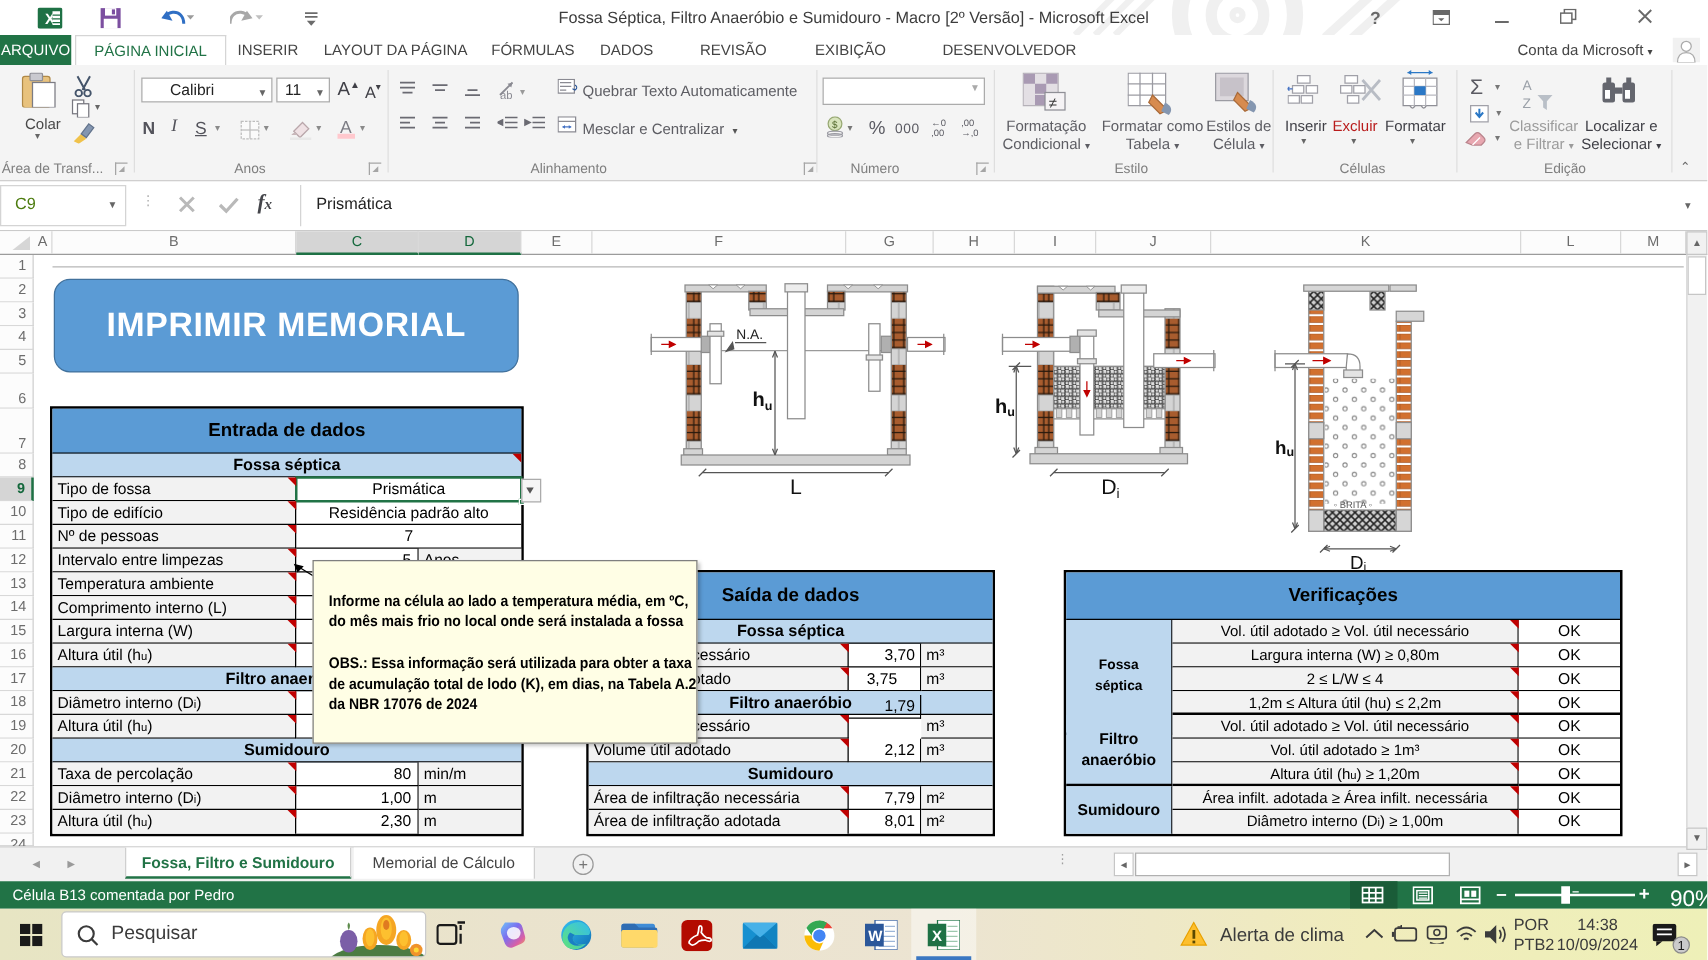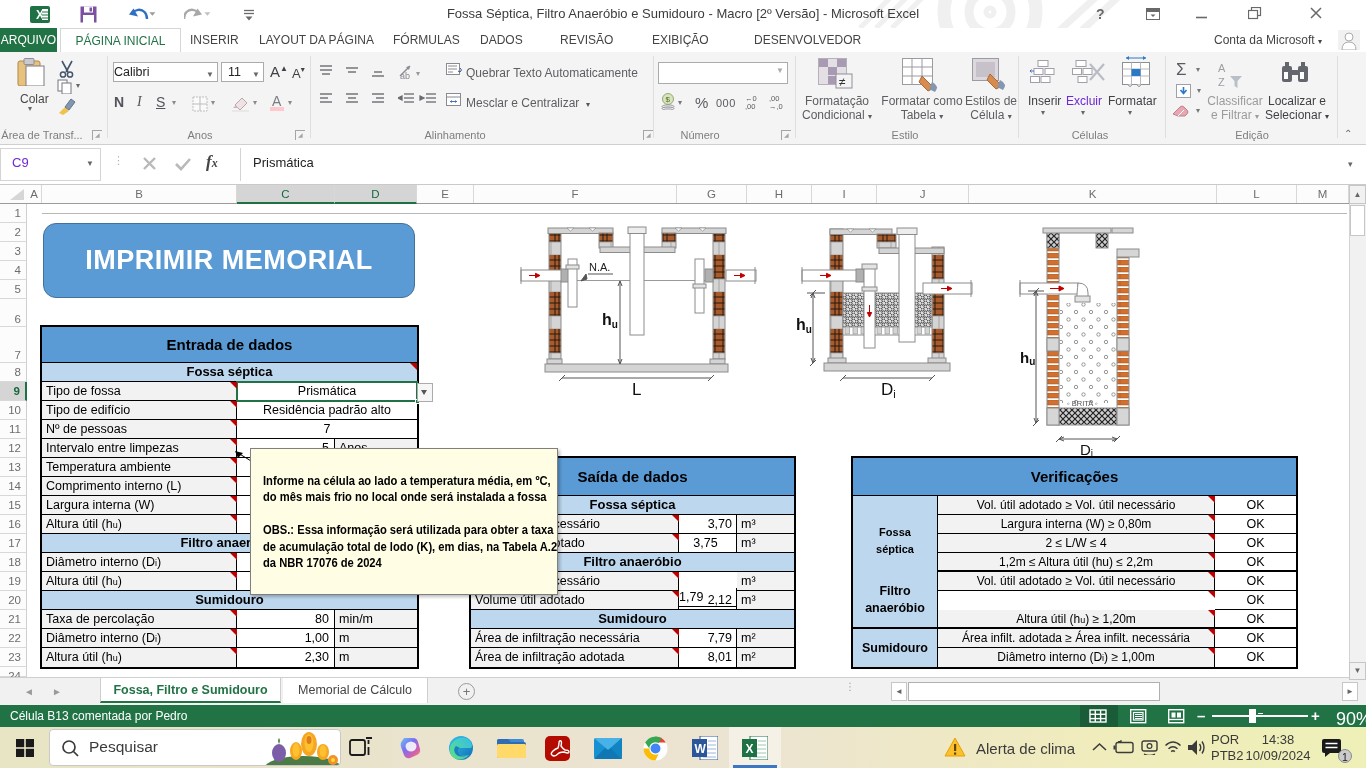--- a/index.html
+++ b/index.html
@@ -151,21 +151,21 @@
       <rect x="5" y="4" width="9" height="11" fill="#fff" stroke="#77777f"></rect>
     </svg>
     <div class="ribtext" style="left:76px;top:29px;font-size:8px;color:#666">▾</div>
     <svg class="abs" style="left:57px;top:45px" width="20" height="18" viewBox="0 0 20 18">
       <path d="M2 16 L8 10 L12 14 L6 18 Z" fill="#f0c24b"></path>
       <path d="M8 10 L14 2 L18 5 L12 13 Z" fill="#8496b0" stroke="#62738c"></path>
     </svg>
     <div class="glabel" style="left:-58px;top:77px;">Área de Transf...</div>
     <div class="launch" style="left:92px"></div>
 
-    <div class="combo" style="left:113px;top:10px;width:105px;height:20px;line-height:18px;padding-left:0">Calibri<span class="cdown">▼</span></div>
+    <div class="combo" style="left:113px;top:10px;width:105px;height:20px;line-height:18px;padding-left:22px">Calibri<span class="cdown">▼</span></div>
     <div class="combo" style="left:221px;top:10px;width:43px;height:20px;line-height:18px;padding-left:6px">11<span class="cdown">▼</span></div>
     <div class="ribtext" style="left:270px;top:11px;font-size:15px;color:#3f3f46">A<span style="font-size:8px;vertical-align:6px">▲</span></div>
     <div class="ribtext" style="left:292px;top:13px;font-size:13px;color:#3f3f46">A<span style="font-size:8px;vertical-align:6px">▾</span></div>
     <div class="ribtext" style="left:114px;top:42px;font-size:14px;font-weight:bold;color:#53535b">N</div>
     <div class="ribtext" style="left:137px;top:42px;font-size:14px;font-style:italic;font-family:'Liberation Serif',serif;color:#53535b">I</div>
     <div class="ribtext" style="left:156px;top:42px;font-size:14px;text-decoration:underline;color:#53535b">S</div>
     <div class="ribtext" style="left:172px;top:46px;font-size:8px;color:#8a8a8a">▾</div>
     <svg class="abs" style="left:192px;top:44px" width="16" height="16">
         <rect x="1" y="1" width="14" height="14" fill="#fafafa" stroke="#bdbdbd" stroke-dasharray="2 1"></rect>
         <line x1="1" y1="8" x2="15" y2="8" stroke="#bdbdbd"></line>
@@ -326,21 +326,21 @@
     <div class="ribtext" style="left:1041px;top:56px;font-size:8px;color:#666">▾</div>
     <svg class="abs" style="left:1072px;top:8px" width="34" height="26" viewBox="0 0 34 26">
       <g fill="#fff" stroke="#a0a0a8">
           <rect x="4" y="0.5" width="10" height="6"></rect>
           <rect x="0.5" y="8.5" width="9" height="6"></rect>
           <rect x="11" y="8.5" width="9" height="6"></rect>
           <rect x="6" y="16.5" width="9" height="6"></rect>
         </g>
       <path d="M18 4 L32 20 M32 4 L18 20" stroke="#b8bcc4" stroke-width="2.2"></path>
     </svg>
-    <div class="ribtext" style="left:1066px;top:42px;color:#6d28d9">Excluir</div>
+    <div class="ribtext" style="left:1066px;top:42px;color:#b91c1c">Excluir</div>
     <div class="ribtext" style="left:1081px;top:56px;font-size:8px;color:#666">▾</div>
     <svg class="abs" style="left:1118px;top:4px" width="36" height="32" viewBox="0 0 36 32">
       <path d="M8 2 l20 0 m-20 -0" stroke="#2b78c6" fill="none"></path>
       <path d="M8 2 l3 -2 v4 Z M28 2 l-3 -2 v4 Z" fill="#2b78c6"></path>
       <g fill="#fff" stroke="#8f8f96">
           <rect x="4.5" y="6.5" width="27" height="22"></rect>
         </g>
       <g stroke="#b8b8bf">
           <line x1="4.5" y1="13" x2="31.5" y2="13"></line>
           <line x1="4.5" y1="20" x2="31.5" y2="20"></line>
@@ -384,21 +384,21 @@
           <rect x="4" y="12" width="4" height="7"></rect>
           <rect x="20" y="12" width="4" height="7"></rect>
         </g>
     </svg>
     <div class="ribtext" style="left:1264px;top:42px;width:66px;text-align:center;color:#3f3f46">Localizar e<br>Selecionar <span style="font-size:8px">▾</span></div>
     <div class="glabel" style="left:1152px;top:77px">Edição</div>
     <div class="ribtext" style="left:1344px;top:76px;font-size:10px;color:#666">⌃</div>
   </div>
   <div id="fbar" class="abs">
     <div class="abs" style="left:0;top:2px;width:101px;height:33px;border:1px solid #d4d4d4;background:#fff"></div>
-    <div class="abs" style="left:12px;top:9px;font-size:13px;color:#6d28d9">C9</div>
+    <div class="abs" style="left:12px;top:9px;font-size:13px;color:#4d7c0f">C9</div>
     <div class="abs" style="left:86px;top:13px;font-size:8px;color:#666">▼</div>
     <div class="abs" style="left:113px;top:8px;color:#b0b0b0;font-size:11px;letter-spacing:-1px">⋮</div>
     <svg class="abs" style="left:142px;top:10px" width="16" height="16">
         <path d="M2 2 L13 13 M13 2 L2 13" stroke="#b9b9b9" stroke-width="2.4"></path>
       </svg>
     <svg class="abs" style="left:174px;top:10px" width="18" height="16">
         <path d="M2 8 L7 13 L16 3" stroke="#b9b9b9" stroke-width="2.6" fill="none"></path>
       </svg>
     <div class="abs" style="left:206px;top:6px;font-size:17px;font-style:italic;font-family:'Liberation Serif',serif;color:#44454a;font-weight:bold">f<span style="font-size:12px">x</span></div>
     <div class="abs" style="left:240px;top:2px;width:1px;height:33px;background:#d4d4d4"></div>
@@ -503,21 +503,21 @@
     <div class="cell" style="left:471px;top:254px;width:323px;height:38px;background:#5b9bd5;border-bottom:1px solid #000;font-weight:bold;font-size:15px;text-align:center;line-height:38px">Saída de dados</div>
     <div class="cell tblband" style="left:471px;top:292px;width:323px;height:19px;border-bottom:1px solid #000;font-size:13px;line-height:18px">Fossa séptica</div>
     <div class="cell tbllabel" style="left:471px;top:311px;width:208px;height:19px;border-right:1px solid #000;border-bottom:1px solid #000;line-height:18px;padding-left:4px">Volume útil necessário</div>
     <div class="cell" style="left:679px;top:311px;width:58px;height:19px;border-right:1px solid #000;border-bottom:1px solid #000;text-align:right;line-height:18px;padding-right:4px">3,70</div>
     <div class="cell tbllabel" style="left:737px;top:311px;width:57px;height:19px;border-bottom:1px solid #000;line-height:18px;padding-left:4px">m³</div>
     <div class="cell tbllabel" style="left:471px;top:330px;width:208px;height:19px;border-right:1px solid #000;border-bottom:1px solid #000;line-height:18px;padding-left:4px">Volume útil adotado</div>
     <div class="cell" style="left:679px;top:330px;width:58px;height:19px;border-right:1px solid #000;border-bottom:1px solid #000;text-align:center;line-height:18px;padding-right:4px">3,75</div>
     <div class="cell tbllabel" style="left:737px;top:330px;width:57px;height:19px;border-bottom:1px solid #000;line-height:18px;padding-left:4px">m³</div>
     <div class="cell tblband" style="left:471px;top:349px;width:323px;height:19px;border-bottom:1px solid #000;font-size:13px;line-height:18px">Filtro anaeróbio</div>
     <div class="cell tbllabel" style="left:471px;top:368px;width:208px;height:19px;border-right:1px solid #000;border-bottom:1px solid #000;line-height:18px;padding-left:4px">Volume útil necessário</div>
-    <div class="cell" style="left:679px;top:384px;width:58px;height:19px;border-right:1px solid #000;border-bottom:1px solid #000;text-align:left;line-height:18px;padding-right:4px">1,79</div>
+    <div class="cell" style="left:679px;top:352px;width:58px;height:19px;border-right:1px solid #000;border-bottom:1px solid #000;text-align:right;line-height:18px;padding-right:4px">1,79</div>
     <div class="cell tbllabel" style="left:737px;top:368px;width:57px;height:19px;border-bottom:1px solid #000;line-height:18px;padding-left:4px">m³</div>
     <div class="cell tbllabel" style="left:471px;top:387px;width:208px;height:19px;border-right:1px solid #000;border-bottom:1px solid #000;line-height:18px;padding-left:4px">Volume útil adotado</div>
     <div class="cell" style="left:679px;top:387px;width:58px;height:19px;border-right:1px solid #000;border-bottom:1px solid #000;text-align:right;line-height:18px;padding-right:4px">2,12</div>
     <div class="cell tbllabel" style="left:737px;top:387px;width:57px;height:19px;border-bottom:1px solid #000;line-height:18px;padding-left:4px">m³</div>
     <div class="cell tblband" style="left:471px;top:406px;width:323px;height:19px;border-bottom:1px solid #000;font-size:13px;line-height:18px">Sumidouro</div>
     <div class="cell tbllabel" style="left:471px;top:425px;width:208px;height:19px;border-right:1px solid #000;border-bottom:1px solid #000;line-height:18px;padding-left:4px">Área de infiltração necessária</div>
     <div class="cell" style="left:679px;top:425px;width:58px;height:19px;border-right:1px solid #000;border-bottom:1px solid #000;text-align:right;line-height:18px;padding-right:4px">7,79</div>
     <div class="cell tbllabel" style="left:737px;top:425px;width:57px;height:19px;border-bottom:1px solid #000;line-height:18px;padding-left:4px">m²</div>
     <div class="cell tbllabel" style="left:471px;top:444px;width:208px;height:19px;border-right:1px solid #000;line-height:18px;padding-left:4px">Área de infiltração adotada</div>
     <div class="cell" style="left:679px;top:444px;width:58px;height:19px;border-right:1px solid #000;text-align:right;line-height:18px;padding-right:4px">8,01</div>
@@ -531,20 +531,21 @@
     <div class="cell tbllabel vc" style="top:292px">Vol. útil adotado ≥ Vol. útil necessário</div>
     <div class="cell vok" style="top:292px">OK</div>
     <div class="cell tbllabel vc" style="top:311px">Largura interna (W) ≥ 0,80m</div>
     <div class="cell vok" style="top:311px">OK</div>
     <div class="cell tbllabel vc" style="top:330px">2 ≤ L/W ≤ 4</div>
     <div class="cell vok" style="top:330px">OK</div>
     <div class="cell tbllabel vc" style="top:349px;border-bottom-width:2px">1,2m ≤ Altura útil (hu) ≤ 2,2m</div>
     <div class="cell vok" style="top:349px;border-bottom-width:2px">OK</div>
     <div class="cell tbllabel vc" style="top:368px">Vol. útil adotado ≥ Vol. útil necessário</div>
     <div class="cell vok" style="top:368px">OK</div>
+    <div class="cell tbllabel vc" style="top:387px">Vol. útil adotado ≥ 1m³</div>
     <div class="cell vok" style="top:387px">OK</div>
     <div class="cell tbllabel vc" style="top:406px;border-bottom-width:2px">Altura útil (h<span style="font-size:9px">u</span>) ≥ 1,20m</div>
     <div class="cell vok" style="top:406px;border-bottom-width:2px">OK</div>
     <div class="cell tbllabel vc" style="top:425px">Área infilt. adotada ≥ Área infilt. necessária</div>
     <div class="cell vok" style="top:425px">OK</div>
     <div class="cell tbllabel vc" style="top:444px;border-bottom:none">Diâmetro interno (D<span style="font-size:9px">i</span>) ≥ 1,00m</div>
     <div class="cell vok" style="top:444px;border-bottom:none">OK</div>
 
     <div class="abs" style="left:236px;top:177px;width:182px;height:21px;border:2px solid #217346"></div>
     <div class="abs" style="left:415px;top:195px;width:5px;height:5px;background:#217346;border:1px solid #fff"></div>

